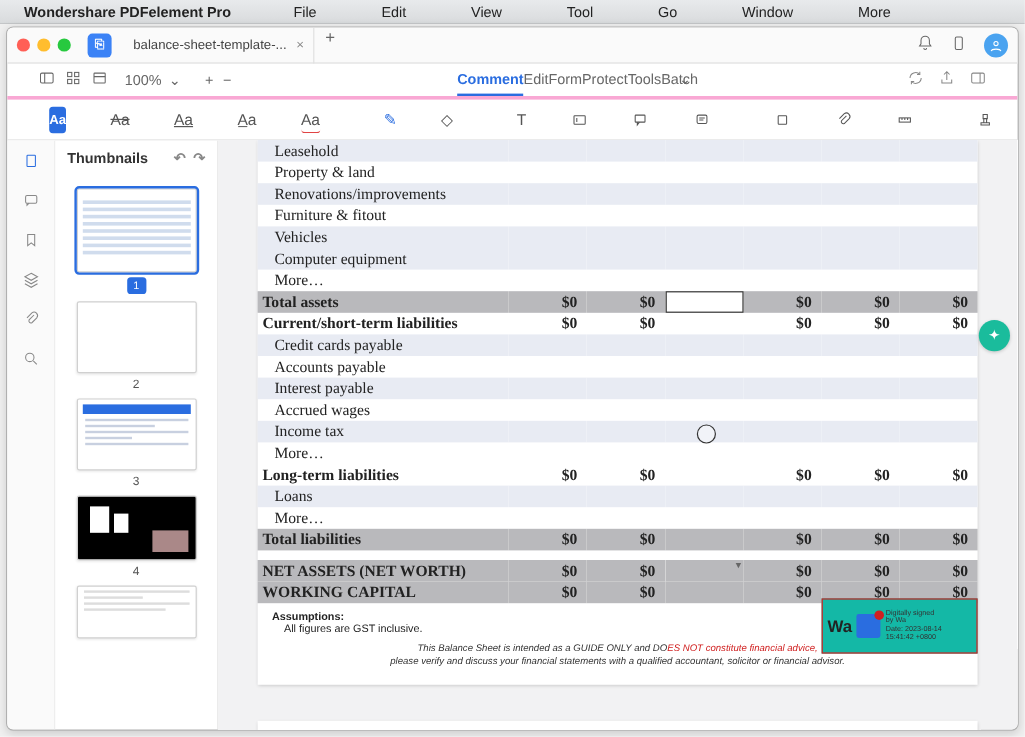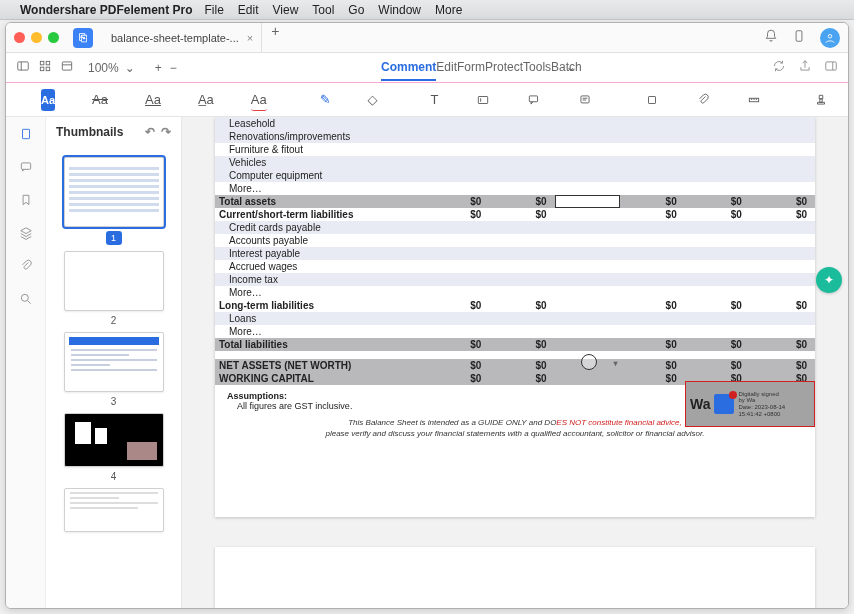--- a/index.html
+++ b/index.html
@@ -2,39 +2,39 @@
 <html><head>
 <meta charset="utf-8">
 <style>
 * { margin:0; padding:0; box-sizing:border-box; }
 body { font-family:-apple-system,BlinkMacSystemFont,"Segoe UI",sans-serif; font-size:11px; background:#f0f0f0; width:854px; height:614px; overflow:hidden; position:relative; }
 
 
 .mac-menu { background:linear-gradient(#e8eaec,#d9dbdd); height:20px; display:flex; align-items:center; padding:0 10px; font-size:12px; color:#222; border-bottom:1px solid #c4c6c8; }
 .mac-menu .apple { font-size:13px; margin-right:10px; }
 .mac-menu .appname { font-weight:700; margin-right:12px; }
-.mac-menu .mi { margin-right:14px; cursor:pointer; }
+.mac-menu .mi { margin-right:14px; cursor:pointer;margin-left:40px; }
 
 
 .window { position:absolute; top:22px; left:5px; right:5px; bottom:5px; background:#fff; border:1px solid #b0b0b0; border-radius:6px; box-shadow:0 2px 8px rgba(0,0,0,0.15); overflow:hidden; display:flex; flex-direction:column; }
 
 .titlebar { height:30px; display:flex; align-items:center; padding:0 8px; border-bottom:1px solid #e0e0e0; background:#fafafa; }
 .traffic { display:flex; gap:6px; }
 .traffic span { width:11px; height:11px; border-radius:50%; display:block; }
 .tl-r{background:#ff5f56;} .tl-y{background:#ffbd2e;} .tl-g{background:#27c93f;}
 .app-icon { width:20px; height:20px; background:#3b82f6; border-radius:4px; margin:0 10px 0 14px; display:flex; align-items:center; justify-content:center; color:#fff; font-size:10px; font-weight:bold; }
 .tabbar { display:flex; align-items:flex-start; flex:1; }
 .tab { display:flex; align-items:center; padding:0 8px; height:30px; border-right:1px solid #e0e0e0; font-size:11px; color:#444; }
 .tab .tclose { margin-left:8px; color:#888; cursor:pointer; }
 .newtab { width:26px; text-align:center; color:#666; cursor:pointer; font-size:14px; }
 .titlebar-right { margin-left:auto; display:flex; gap:14px; color:#555; font-size:14px; align-items:center; }
 .avatar { width:20px; height:20px; border-radius:50%; background:#4aa3f0; display:flex; align-items:center; justify-content:center; color:#fff; font-size:11px; }
 
 
-.toolbar1 { height:30px; display:flex; align-items:center; padding:0 10px; border-bottom:1px solid #f9a8d4; font-size:12px; color:#666; }
+.toolbar1 { height:30px; display:flex; align-items:center; padding:0 26px; border-bottom:3px solid #f9a8d4; font-size:12px; color:#666; }
 .toolbar1 .tseg { margin-right:8px; cursor:pointer; }
 .toolbar1 .zoom { margin:0 6px; }
 .toolbar1 .menus { margin-left:auto; display:flex; margin-right:auto; }
 .toolbar1 .menus span { cursor:pointer; padding:5px 0; }
 .toolbar1 .menus .active { color:#2a6de0; border-bottom:2px solid #2a6de0; font-weight:600; }
 .toolbar1 .righticons { display:flex; gap:12px; color:#888; font-size:13px; }
 
 .toolbar2 { height:34px; display:flex; align-items:center; gap:16px; padding:0 14px; border-bottom:1px solid #e6e6e6; }
 .tbtn { width:42px; height:22px; display:flex; align-items:center; justify-content:center; color:#555; cursor:pointer; font-size:13px; border-radius:3px;margin-left:21px; }
 .tbtn.blue { background:#2a6de0; color:#fff; font-weight:bold; font-size:11px; }
@@ -69,40 +69,40 @@
 .t4-box { position:absolute; background:#fff; }
 .t5-line { height:2px; background:#ddd; margin:3px 5px; }
 
 
 .docwrap { flex:1; background:#f2f2f3; overflow:auto; position:relative; }
 .page { width:600px; margin:0 auto; background:#fff; box-shadow:0 1px 3px rgba(0,0,0,0.2); padding:0; }
 .page.pg1 { min-height:400px; margin-bottom:30px; }
 .page.pg2 { height:100px; }
 
 
-.sheet { width:100%; border-collapse:collapse; font-size:10px; color:#222; }
+.sheet { width:100%; border-collapse:collapse; font-size:13px; color:#222;font-family:Liberation Serif, serif; }
 .sheet td { padding:1px 4px; height:13px; white-space:nowrap; }
 .sheet .val { text-align:right; padding-right:8px; width:56px; }
 .row-shade { background:#e8ebf3; }
 .row-total { background:#b9b9bc; font-weight:700; }
 .row-bold { font-weight:700; }
 .indent1 { padding-left:14px !important; }
 .label-col { width:180px; }
 .cell-sel { outline:1px solid #333; outline-offset:-1px; background:#fff; }
 .caret-cell { position:relative; }
 .caret-cell::after { content:"▾"; position:absolute; right:2px; top:0; font-size:8px; color:#666; }
 
 
 .footer-block { padding:6px 12px 14px; font-size:9px; color:#222; position:relative; }
 .assump { font-weight:700; }
 .disclaimer { text-align:center; font-size:8px; font-style:italic; color:#333; margin-top:6px; line-height:1.4; }
 .disclaimer .red { color:#d02020; }
 
 
-.sigbox { position:absolute; right:0; top:-4px; width:130px; height:46px; border:1.5px solid #d02020; background:#a3a3a3; display:flex; align-items:center; padding:2px 4px; gap:4px; }
+.sigbox { position:absolute; right:0; top:-4px; width:130px; height:46px; border:1.5px solid #d02020; background:#14b8a6; display:flex; align-items:center; padding:2px 4px; gap:4px; }
 .sigbox .wa { font-weight:700; font-size:14px; }
 .sigbox .sicon { width:20px; height:20px; background:#2a6de0; border-radius:2px; position:relative; }
 .sigbox .sicon::after { content:""; position:absolute; top:-3px; right:-3px; width:8px; height:8px; background:#d02020; border-radius:50%; }
 .sigbox .stxt { font-size:6px; line-height:1.1; color:#333; }
 
 
 .cursor-ring { position:absolute; width:16px; height:16px; border:1.5px solid #333; border-radius:50%; background:rgba(255,255,255,0.4); pointer-events:none; z-index:50; }
 
 
 .fab { position:absolute; right:6px; top:150px; width:26px; height:26px; border-radius:50%; background:#1abc9c; color:#fff; display:flex; align-items:center; justify-content:center; font-size:12px; box-shadow:0 1px 3px rgba(0,0,0,0.2); cursor:pointer; }
@@ -348,20 +348,29 @@
           <tbody id="sheet-body">
               <tr class="row-shade">
                 <td class="label-col indent1">Leasehold</td>
                 <td class="val"></td>
                 <td class="val"></td>
                 <td class="val"></td>
                 <td class="val"></td>
                 <td class="val"></td>
                 <td class="val"></td>
               </tr>
+              <tr>
+                <td class="label-col indent1">Property &amp; land</td>
+                <td class="val"></td>
+                <td class="val"></td>
+                <td class="val"></td>
+                <td class="val"></td>
+                <td class="val"></td>
+                <td class="val"></td>
+              </tr>
               <tr class="row-shade">
                 <td class="label-col indent1">Renovations/improvements</td>
                 <td class="val"></td>
                 <td class="val"></td>
                 <td class="val"></td>
                 <td class="val"></td>
                 <td class="val"></td>
                 <td class="val"></td>
               </tr>
               <tr>

